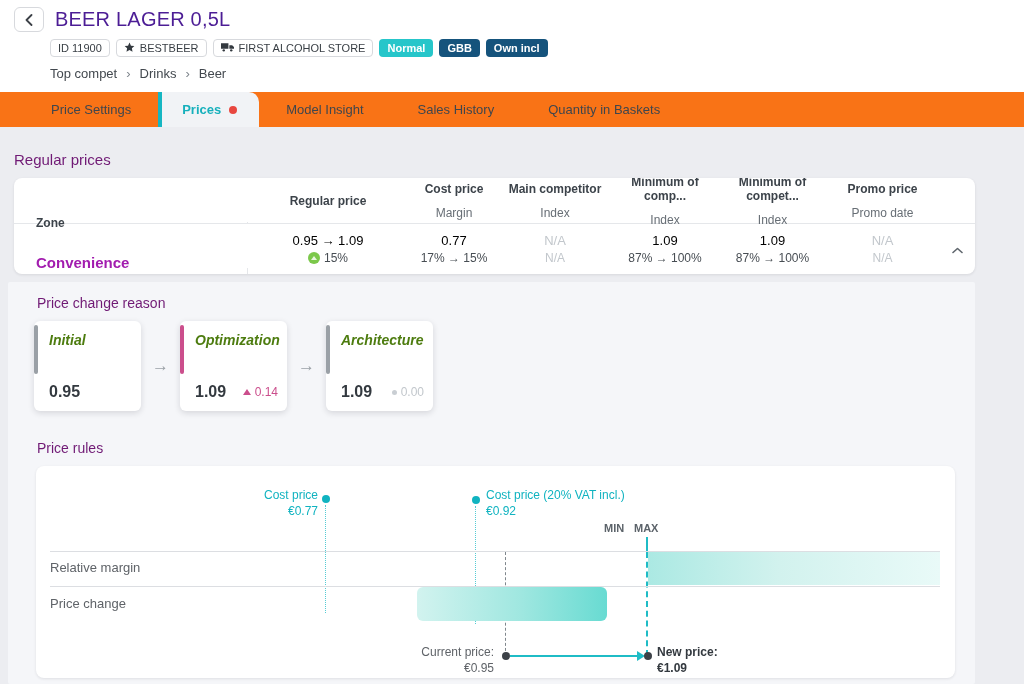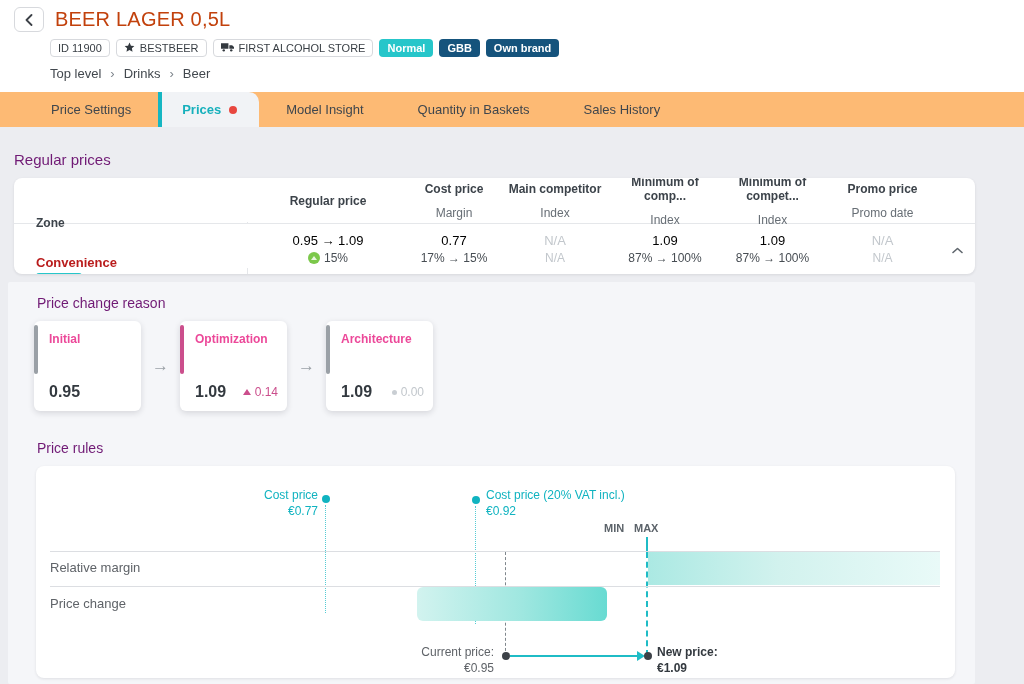--- a/index.html
+++ b/index.html
@@ -6,34 +6,34 @@
   html,body { width:1024px; height:684px; overflow:hidden; }
   body { font-family:"Liberation Sans", sans-serif; background:#ecedf1; color:#3a4046; }
   .page { position:relative; width:1024px; height:684px; display:flex; flex-direction:column; }
 
   
   .topbar { background:#ffffff; padding:7px 0 0 14px; }
   .header-top { display:flex; align-items:center; gap:11px; }
   .back-btn { width:30px; height:25px; border:1px solid #d7d9dd; border-radius:6px; background:#fff;
               display:flex; align-items:center; justify-content:center; cursor:pointer; }
   .back-btn svg { display:block; }
-  .page-title { font-size:20px; color:#c2410c; letter-spacing:.2px; }
+  .page-title { font-size:20px; color:#4c1d95; letter-spacing:.2px; }
   .badges-row { display:flex; align-items:center; gap:6px; margin:7px 0 0 36px; }
   .badge-outline { display:inline-flex; align-items:center; gap:5px; border:1px solid #d7d9dd; border-radius:4px;
                    background:#fff; padding:2px 7px; font-size:11px; color:#383e44; height:18px; }
   .badge-fill { display:inline-flex; align-items:center; border-radius:4px; padding:2px 8px; font-size:11px;
                 font-weight:700; color:#fff; height:18px; }
   .bg-teal { background:#26c6ca; }
   .bg-navy { background:#15537c; }
   .breadcrumb { display:flex; align-items:center; gap:9px; margin:9px 0 0 36px; font-size:13px; color:#42484e; padding-bottom:11px;}
   .crumb { cursor:pointer; }
   .crumb-sep { color:#7e858c; font-size:13px; }
 
   
-  .tabs-row { background:#fdba74; display:flex; align-items:stretch; height:35px; padding-left:24px; }
+  .tabs-row { background:#f97316; display:flex; align-items:stretch; height:35px; padding-left:24px; }
   .tab { display:flex; align-items:center; padding:0 27px; font-size:13px; color:#3f464d; cursor:pointer; }
   .tab.active { background:#f1f3f6; border-left:4px solid #16b6c2; color:#16b0bc; font-weight:700;
                 border-radius:0 10px 0 0; padding:0 22px 0 20px; gap:8px; }
   .alert-dot { width:8px; height:8px; border-radius:50%; background:#e8473f; }
 
   
   .content { flex:1; background:#ecedf1; display:flex; flex-direction:column; overflow:hidden; }
   .section-title { font-size:15px; color:#701a75; }
   .st-regular { margin:24px 0 0 14px; }
 
@@ -42,21 +42,21 @@
                 box-shadow:0 1px 3px rgba(25,30,40,.10); overflow:hidden; }
   .t-row { display:flex; align-items:stretch; }
   .t-head { height:46px; border-bottom:1px solid #e5e7ea; }
   .t-body { height:50px; }
   .cell { display:flex; flex-direction:column; align-items:center; justify-content:center; text-align:center; }
   .c-zone { width:234px; border-right:1px solid #e5e7ea; align-items:flex-start; padding-left:22px;margin-top:44px; }
   .c-regular { width:160px; } .c-cost { width:92px; } .c-main { width:110px; }
   .c-min { width:110px; } .c-median { width:105px; } .c-promo { width:115px; } .c-chev { width:35px; }
   .h-title { font-size:12px; font-weight:700; color:#3c434a; }
   .h-sub { font-size:12px; color:#676e75; margin-top:10px; }
-  .zone-name { font-size:13px; font-weight:700; color:#b91c1c; }
+  .zone-name { font-size:15px; font-weight:700; color:#a21caf; }
   .zone-badge { margin-top:3px; background:#26c6ca; color:#fff; font-size:10px; font-weight:700;
                 border-radius:3px; padding:2px 6px; display:inline-block; }
   .v-main { font-size:13px; color:#000000; }
   .v-sub { font-size:12px; color:#474d53; margin-top:3px; display:flex; align-items:center; gap:4px; }
   .na .v-main, .na .v-sub { color:#c2c7cc; }
   .green-ic { width:12px; height:12px; border-radius:50%; background:#7cc84b; display:inline-flex;
               align-items:center; justify-content:center; }
   .green-ic::after { content:""; width:0; height:0; border-left:3px solid transparent;
                      border-right:3px solid transparent; border-bottom:4px solid #eaf6e2; margin-top:-1px; }
   .chev-btn { cursor:pointer; display:flex; align-items:center; justify-content:center; }
@@ -66,21 +66,21 @@
   .st-small { font-size:14px; }
   .st-pcr { margin:13px 0 0 29px; }
   .st-pr { margin:29px 0 0 29px; }
 
   
   .cards-row { display:flex; align-items:center; margin:10px 0 0 26px; }
   .step-card { position:relative; width:107px; height:90px; background:#fff; border-radius:6px;
                box-shadow:0 2px 6px rgba(20,24,32,.14); padding:11px 0 0 15px; }
   .step-accent { position:absolute; left:0; top:4px; width:4px; height:49px; border-radius:2px; }
   .acc-gray { background:#9aa0a6; } .acc-pink { background:#cb4e8c; }
-  .step-label { font-size:12px; font-weight:700; color:#ec4899; }
+  .step-label { font-size:14px; font-weight:700; color:#4d7c0f;font-style:italic; }
   .step-value-row { position:absolute; left:15px; right:9px; bottom:10px; display:flex;
                     align-items:center; justify-content:space-between; }
   .step-value { font-size:16px; font-weight:700; color:#33393f; }
   .step-delta { display:flex; align-items:center; gap:4px; font-size:12px; }
   .d-pink { color:#cb4e8c; } .d-gray { color:#c2c7cc; }
   .tri-up { width:0; height:0; border-left:4px solid transparent; border-right:4px solid transparent;
             border-bottom:6px solid #cb4e8c; display:inline-block; }
   .dot-sm { width:5px; height:5px; border-radius:50%; background:#c9ced3; display:inline-block; }
   .step-arrow { margin:0 11px; color:#9aa0a6; font-size:17px; }
 
@@ -147,48 +147,48 @@
         </span>
         <span>FIRST ALCOHOL STORE</span>
       </span>
       <span class="badge-fill bg-teal">
         <span>Normal</span>
       </span>
       <span class="badge-fill bg-navy">
         <span>GBB</span>
       </span>
       <span class="badge-fill bg-navy">
-        <span>Own brand</span>
+        <span>Own incl</span>
       </span>
     </div>
     <div class="breadcrumb">
-      <span class="crumb">Top level</span>
+      <span class="crumb">Top compet</span>
       <span class="crumb-sep">›</span>
       <span class="crumb">Drinks</span>
       <span class="crumb-sep">›</span>
       <span class="crumb">Beer</span>
     </div>
   </div>
 
   <div class="tabs-row">
     <div class="tab">
       <span>Price Settings</span>
     </div>
     <div class="tab active">
       <span>Prices</span>
       <span class="alert-dot"></span>
     </div>
     <div class="tab">
       <span>Model Insight</span>
     </div>
     <div class="tab">
+      <span>Sales History</span>
+    </div>
+    <div class="tab">
       <span>Quantity in Baskets</span>
-    </div>
-    <div class="tab">
-      <span>Sales History</span>
     </div>
   </div>
 
   <div class="content">
 
     <div class="section-title st-regular">Regular prices</div>
 
     <div class="table-card">
       <div class="t-row t-head">
         <div class="cell c-zone">

